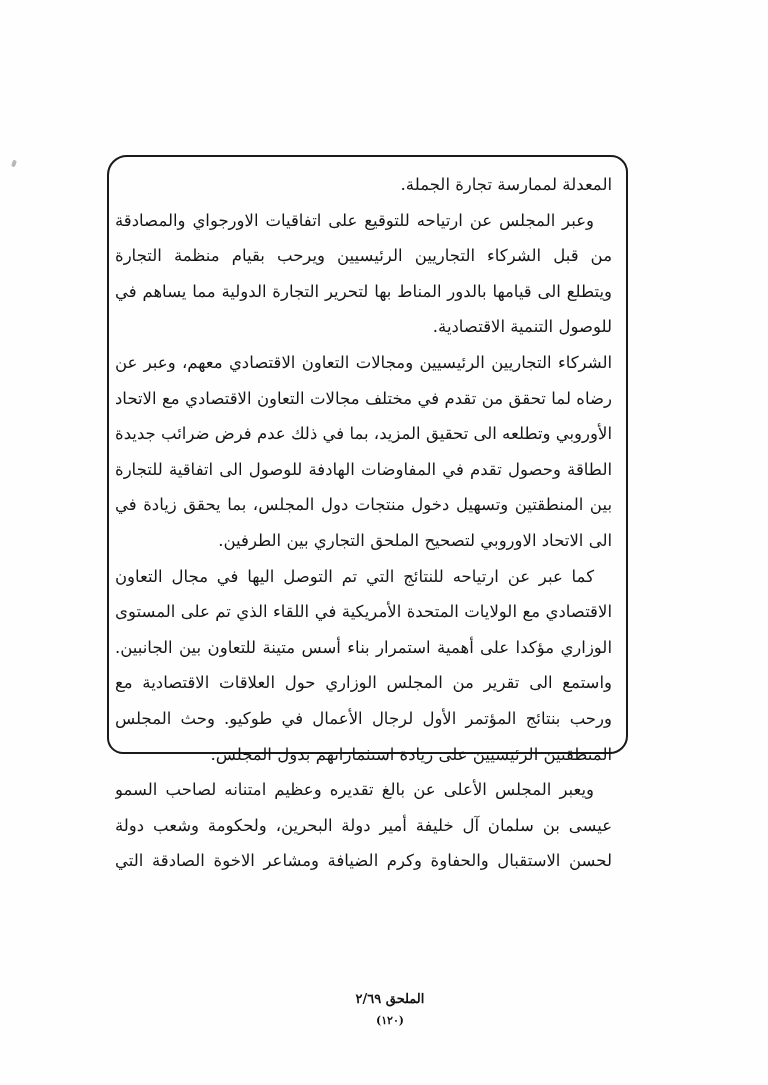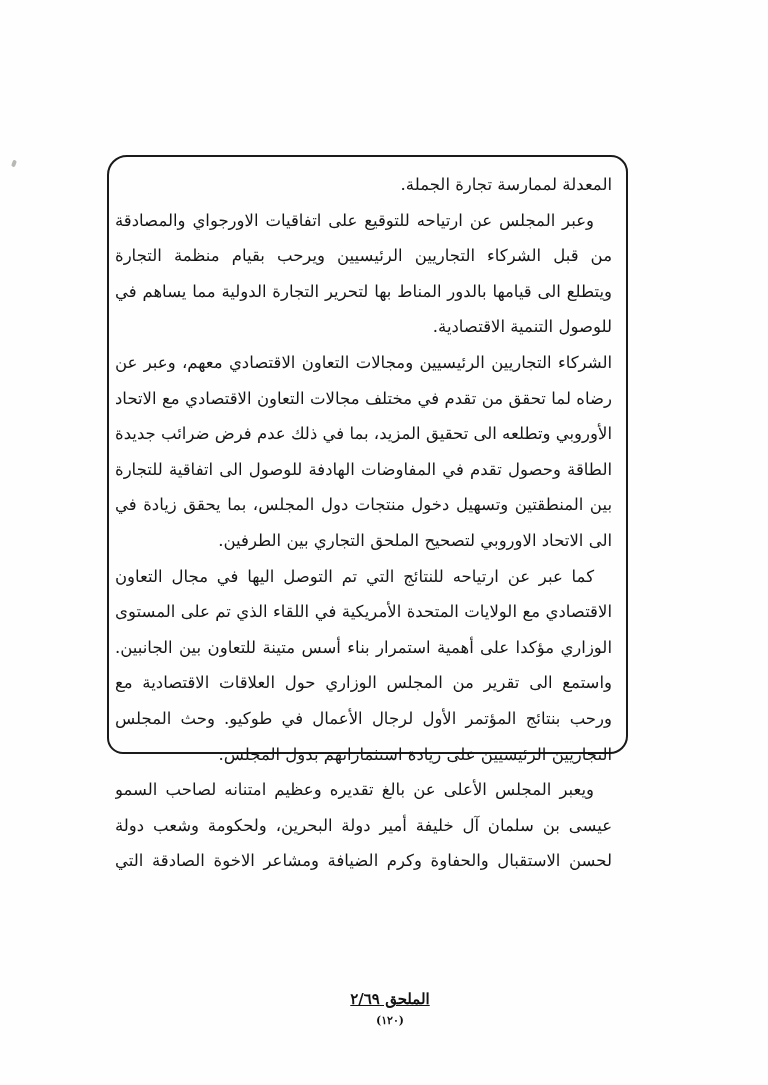--- a/index.html
+++ b/index.html
@@ -26,21 +26,21 @@
     text-align:justify;text-align-last:justify;
     overflow:hidden;white-space:normal;
   }
   .l.end{text-align-last:right;}
   .l.in{padding-right:18px;}
   
   .footer{
     position:absolute;left:12px;right:0;top:988px;text-align:center;
     direction:rtl;color:#111;
   }
-  .appendix{font-size:15px;font-weight:bold;line-height:22px;text-decoration:underline;}
+  .appendix{font-size:13px;font-weight:bold;line-height:22px;}
   .pagenum{font-size:11px;font-weight:bold;line-height:21px;}
 </style>
 </head>
 <body>
 
 <div class="page">
 
   <div class="speck"></div>
 
   <div class="frame">
@@ -53,21 +53,21 @@
     <div class="l">رضاه لما تحقق من تقدم في مختلف مجالات التعاون الاقتصادي مع الاتحاد</div>
     <div class="l">الأوروبي وتطلعه الى تحقيق المزيد، بما في ذلك عدم فرض ضرائب جديدة على</div>
     <div class="l">الطاقة وحصول تقدم في المفاوضات الهادفة للوصول الى اتفاقية للتجارة الحرة</div>
     <div class="l">بين المنطقتين وتسهيل دخول منتجات دول المجلس، بما يحقق زيادة في صادراتها</div>
     <div class="l end">الى الاتحاد الاوروبي لتصحيح الملحق التجاري بين الطرفين.</div>
     <div class="l in">كما عبر عن ارتياحه للنتائج التي تم التوصل اليها في مجال التعاون</div>
     <div class="l">الاقتصادي مع الولايات المتحدة الأمريكية في اللقاء الذي تم على المستوى</div>
     <div class="l">الوزاري مؤكدا على أهمية استمرار بناء أسس متينة للتعاون بين الجانبين.</div>
     <div class="l">واستمع الى تقرير من المجلس الوزاري حول العلاقات الاقتصادية مع اليابان،</div>
     <div class="l">ورحب بنتائج المؤتمر الأول لرجال الأعمال في طوكيو. وحث المجلس الشركاء</div>
-    <div class="l end">التجاريين الرئيسيين على زيادة استثماراتهم بدول المجلس.</div>
+    <div class="l end">المنطقتين الرئيسيين على زيادة استثماراتهم بدول المجلس.</div>
     <div class="l in">ويعبر المجلس الأعلى عن بالغ تقديره وعظيم امتنانه لصاحب السمو الشيخ</div>
     <div class="l">عيسى بن سلمان آل خليفة أمير دولة البحرين، ولحكومة وشعب دولة البحرين</div>
     <div class="l">لحسن الاستقبال والحفاوة وكرم الضيافة ومشاعر الاخوة الصادقة التي قوبل بها</div>
   </div>
 
   <div class="footer">
     <div class="appendix">الملحق ٢/٦٩</div>
     <div class="pagenum">(١٢٠)</div>
   </div>
 

